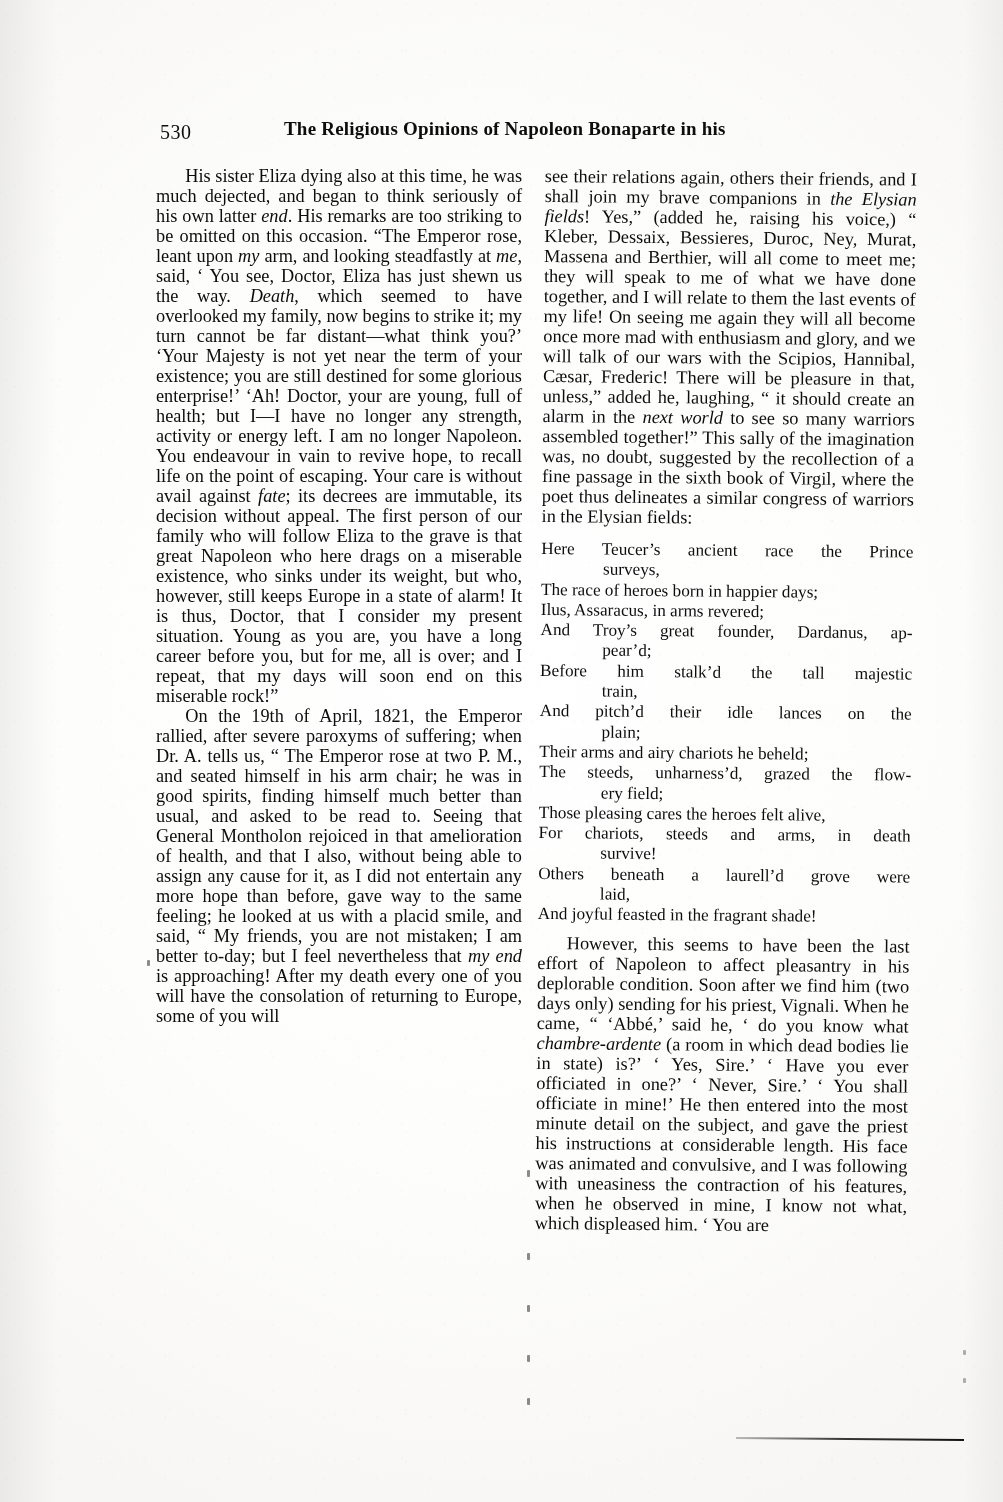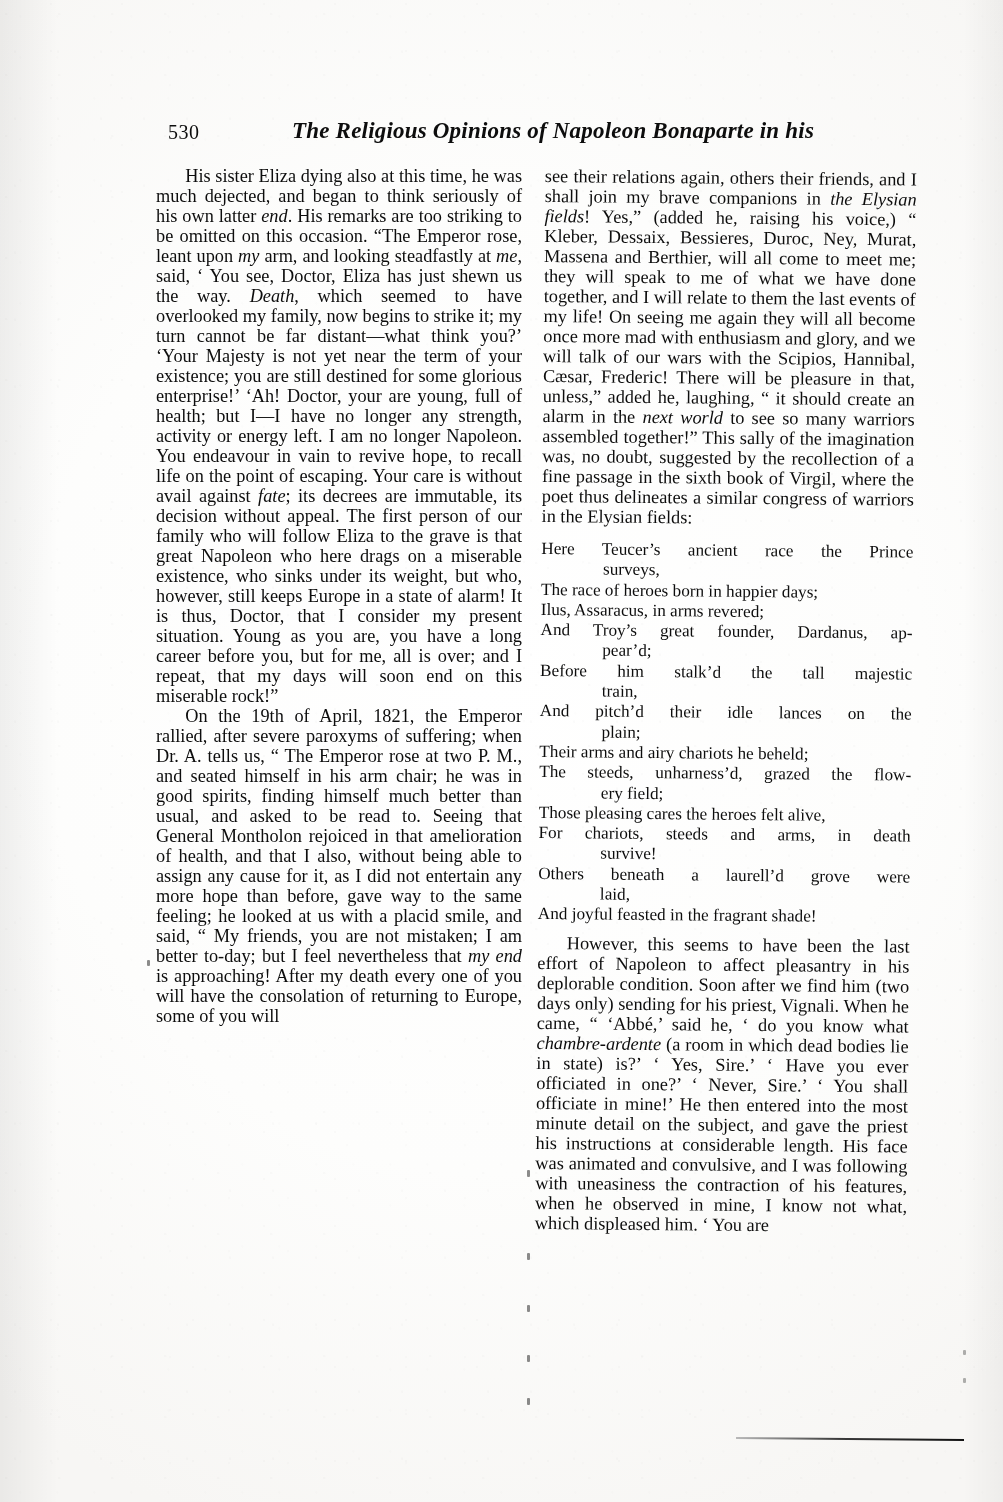--- a/index.html
+++ b/index.html
@@ -51,41 +51,40 @@
   }
 
   .content {
     position: absolute;
     inset: 0;
   }
 
   
   .running-head {
     position: absolute;
-    left: 168px;
+    left: 160px;
     top: 118px;
     width: 720px;
     height: 30px;
     text-align: right;
   }
   .folio {
     position: absolute;
     left: 0;
     top: 3px;
     font-size: 20px;
     letter-spacing: .5px;
     font-family: "Liberation Serif", serif;
   }
   .head-title {
     position: absolute;
     left: 124px;
     top: 0;
-    font-style: italic;
     font-weight: 700;
-    font-size: 23px;
+    font-size: 19px;
     letter-spacing: .2px;
     white-space: nowrap;
     transform: scaleY(1.02);
   }
 
   
   .col {
     position: absolute;
     top: 166px;
     font-size: 18.3px;

